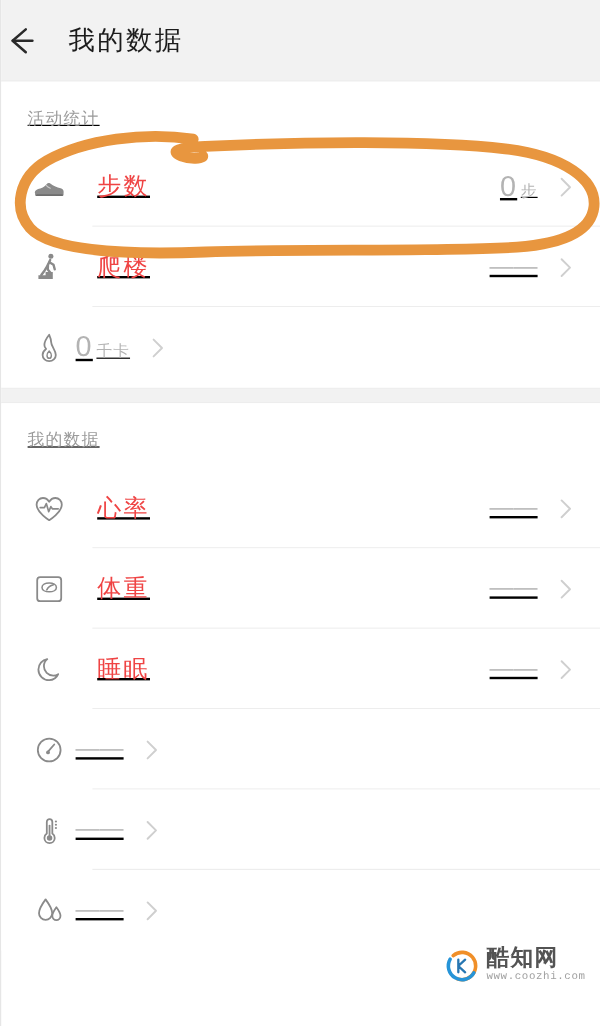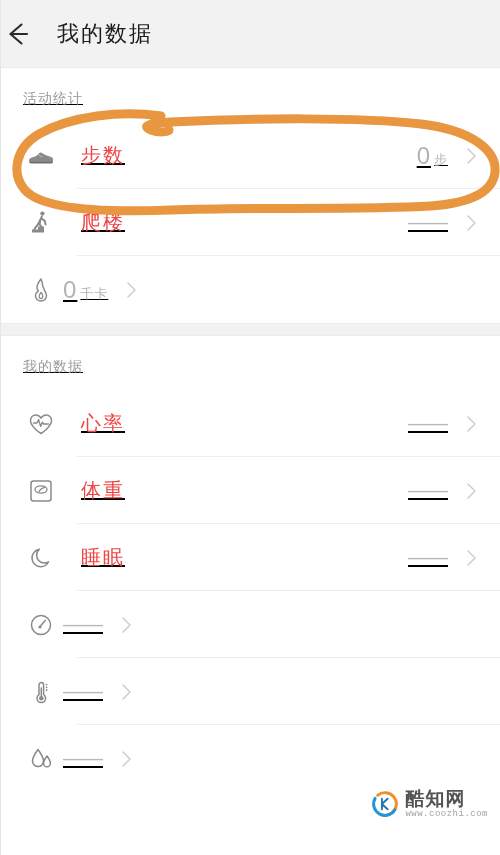--- a/index.html
+++ b/index.html
@@ -153,21 +153,21 @@
     pointer-events: none;
     z-index: 40;
   }
 
   
   .watermark {
     position: absolute;
     right: 12px;
     bottom: 36px;
     display: flex;
-    align-items: center;
+    align-items: flex-end;
     z-index: 50;
     opacity: 0.95;
   }
   .wm-logo {
     width: 28px;
     height: 28px;
     flex: 0 0 auto;
   }
   .wm-text {
     margin-left: 6px;

